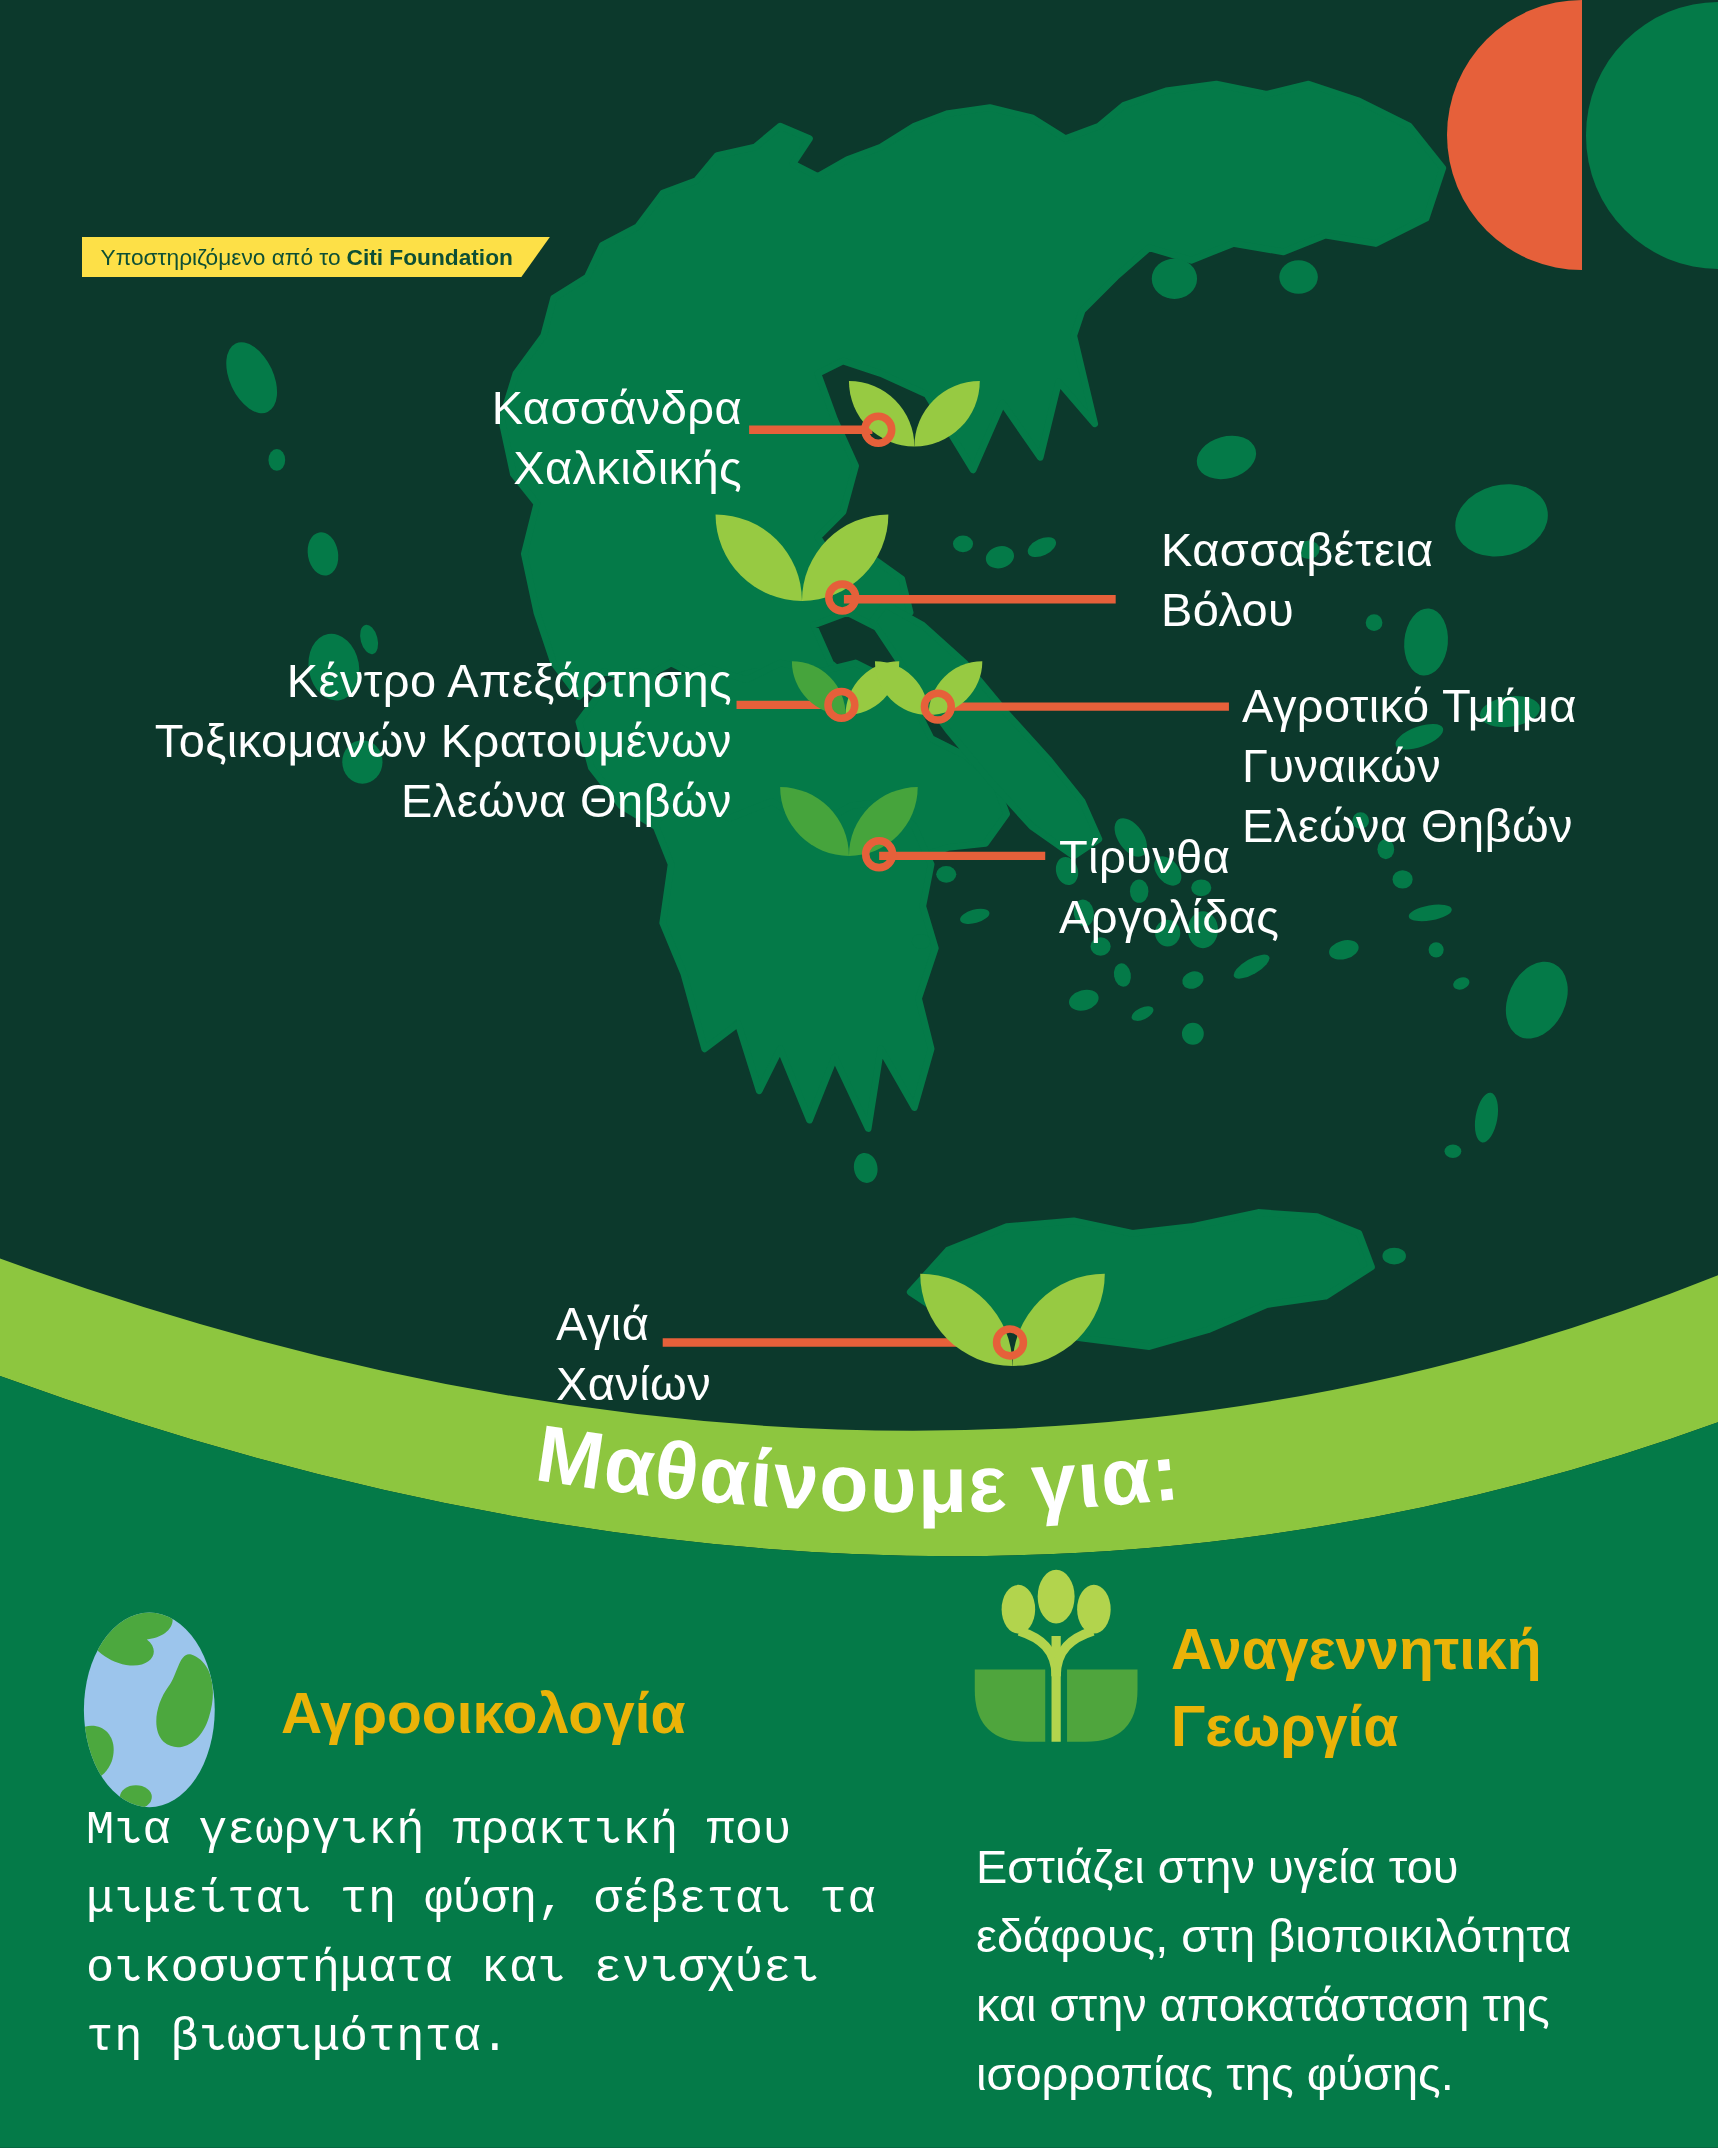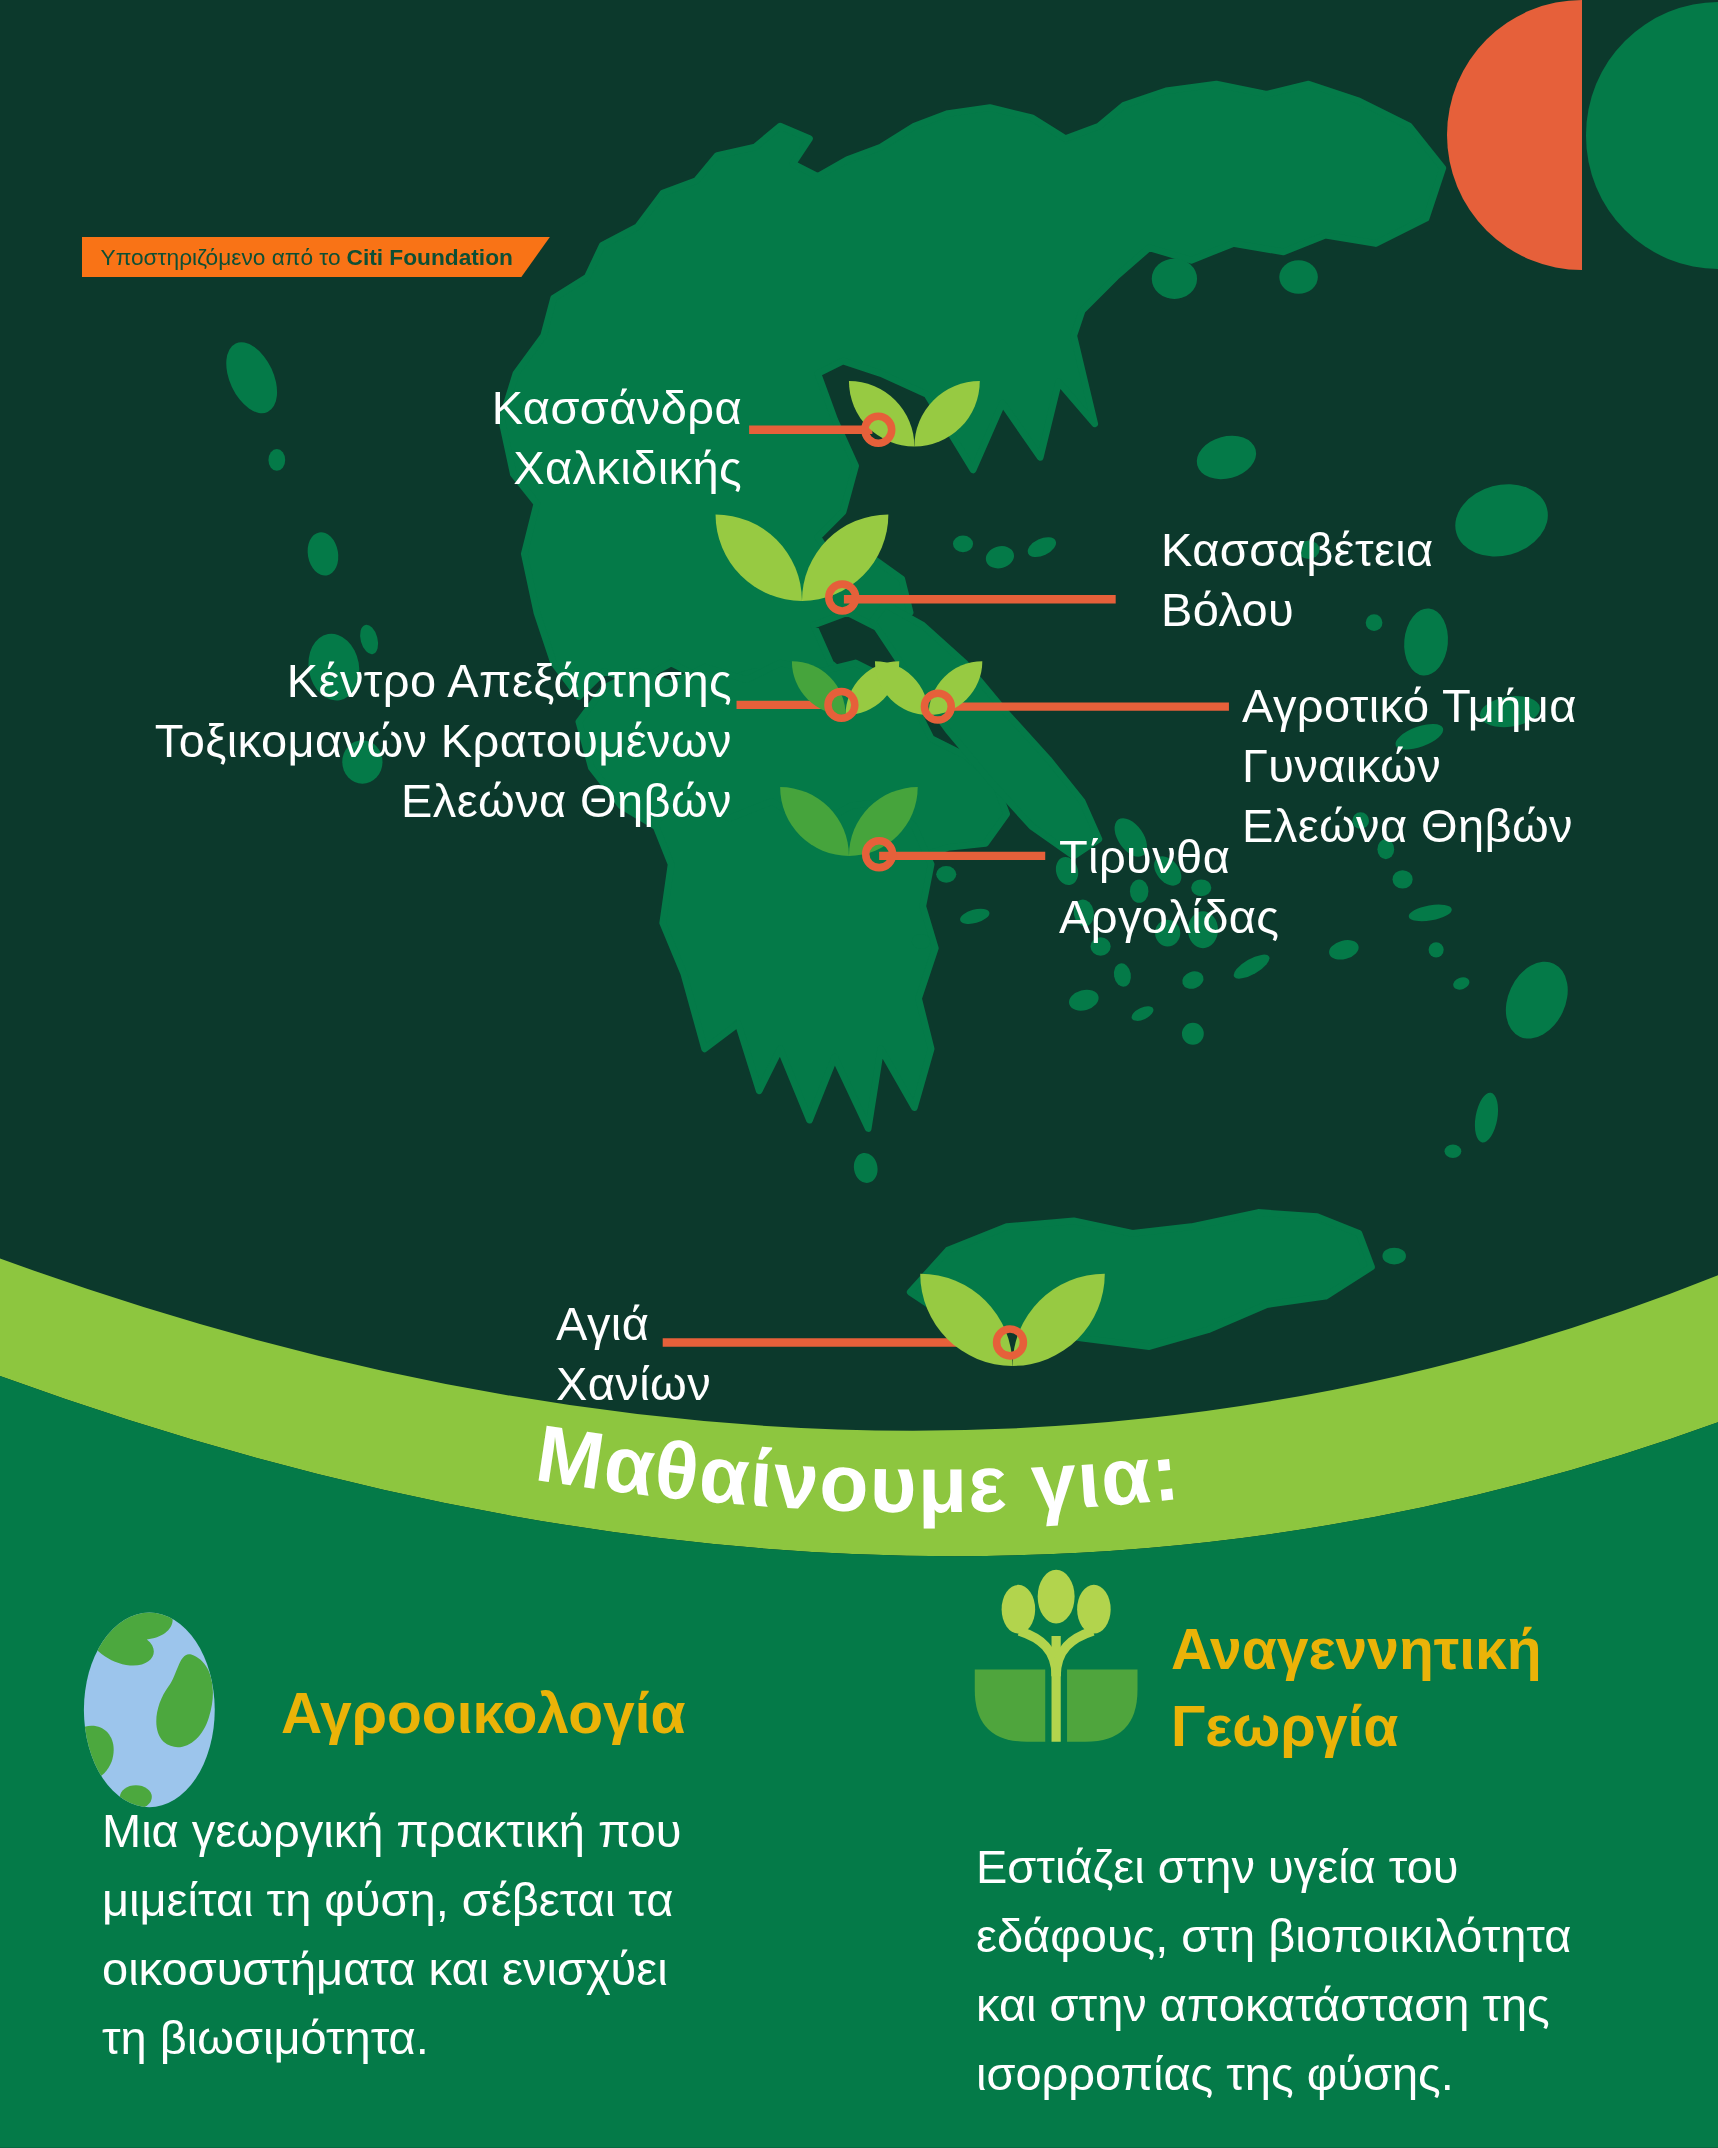--- a/index.html
+++ b/index.html
@@ -6,21 +6,21 @@
   .poster{
     position:relative;width:1718px;height:2148px;overflow:hidden;
     background:#0c392c;
     font-family:"Liberation Sans", sans-serif;color:#ffffff;
   }
   svg.decor{position:absolute;left:0;top:0;width:1718px;height:2148px;display:block;}
 
   
   .logo{position:absolute;left:91px;top:77px;font-weight:800;font-size:59px;line-height:69px;letter-spacing:0.4px;}
   .support-banner{
-    position:absolute;left:82px;top:237px;height:40px;background:#f97316;color:#0d4f35;
+    position:absolute;left:82px;top:237px;height:40px;background:#fde047;color:#0d4f35;
     display:inline-flex;align-items:center;padding:0 37px 0 18.5px;font-size:22.7px;white-space:nowrap;
     clip-path:polygon(0 0,100% 0,calc(100% - 28.5px) 100%,0 100%);
   }
   .support-banner b{margin-left:5.9px;font-weight:700;}
 
   
   .half-disc{position:absolute;}
   .half-disc.orange{left:1447px;top:0;width:135px;height:270px;background:#e6603a;border-radius:270px 0 0 270px;}
   .half-disc.green{left:1586px;top:1.7px;width:133px;height:267px;background:#047a48;border-radius:267px 0 0 267px;}
 
@@ -32,21 +32,21 @@
   .lbl-kentro{right:986px;top:651px;}
   .lbl-agrotiko{left:1242px;top:676px;}
   .lbl-tiryntha{left:1059px;top:827px;}
   .lbl-agia{left:556px;top:1294px;}
 
   
   .sec-title{position:absolute;font-weight:800;font-size:57px;line-height:77px;white-space:pre-line;color:#eab308;}
   .sec-title.s1{left:281px;top:1675px;}
   .sec-title.s2{left:1171px;top:1611px;}
   .sec-body{position:absolute;font-size:47px;line-height:69px;white-space:pre-line;color:#ffffff;}
-  .sec-body.s1{left:102px;top:1796px;width:856px;}
+  .sec-body.s1{left:86px;top:1796px;width:856px;font-family:Liberation Mono, monospace;}
   .sec-body.s2{left:976px;top:1796px;width:722px;margin-top:36px;}
 </style>
 </head>
 <body>
 
 <div class="poster">
 
   <svg class="decor" viewBox="0 0 2048 2560">
     <defs>
       <path id="leafShape" d="M0 0 A100 100 0 0 1 100 100 A100 100 0 0 1 0 0 Z"></path>

